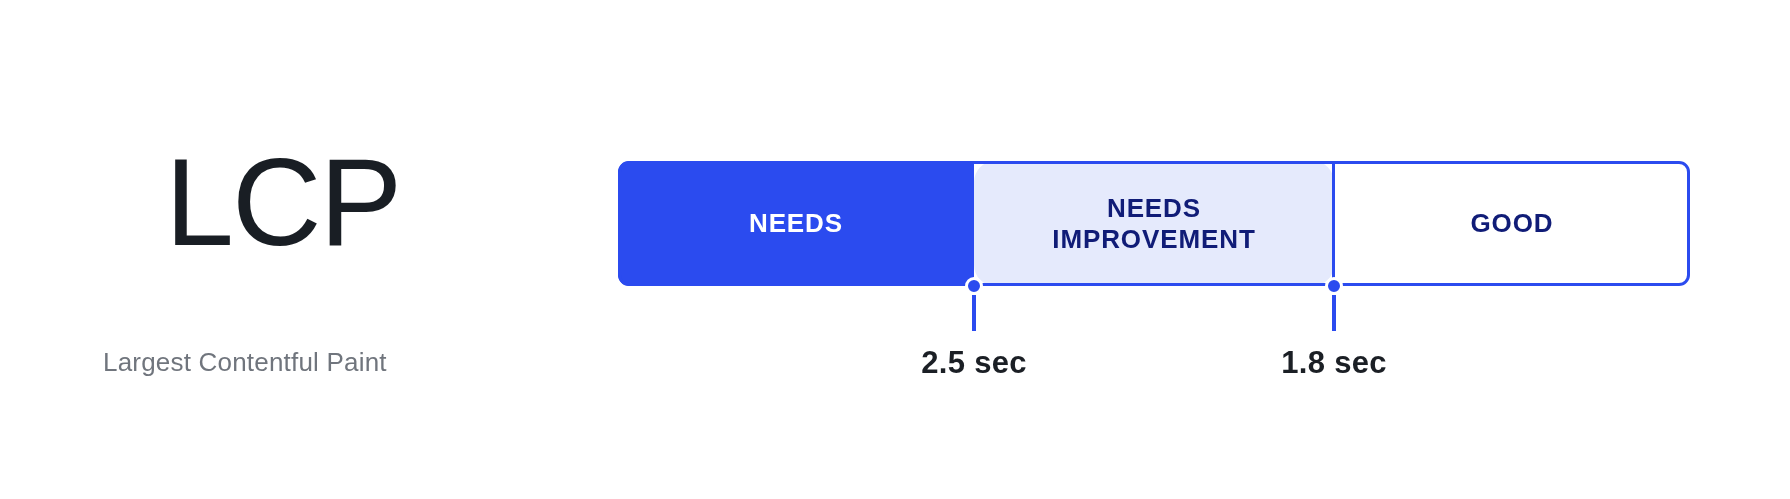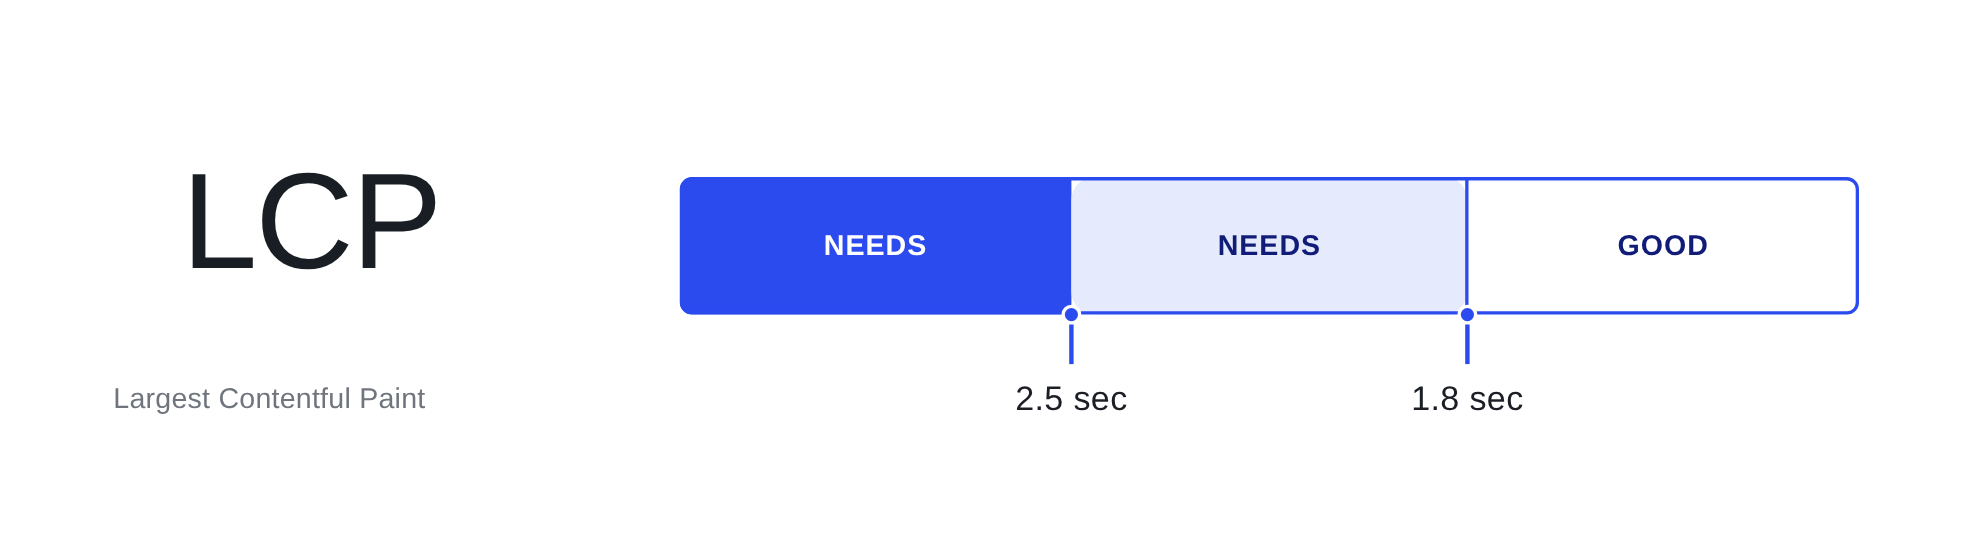--- a/index.html
+++ b/index.html
@@ -164,21 +164,21 @@
   }
 
   .marker-label {
     position: absolute;
     top: 186px;
     width: 260px;
     left: -130px;
     text-align: center;
     font-family: "Liberation Sans", sans-serif;
     font-size: 31px;
-    font-weight: 400;
+    font-weight: 700;
     letter-spacing: 0.3px;
     line-height: 1;
     color: #1b1f25;
     white-space: nowrap;
   }
 </style>
 </head>
 <body>
 
 <div id="canvas">
@@ -192,20 +192,21 @@
 
     <div class="threshold-bar">
 
       <div class="segment segment-good">
         <span>NEEDS</span>
       </div>
 
       <div class="segment segment-ni">
         <span>
           <span>NEEDS</span><br>
+          <span>IMPROVEMENT</span>
         </span>
       </div>
 
       <div class="segment segment-poor">
         <span>GOOD</span>
       </div>
 
     </div>
 
     <div class="bar-outline"></div>

